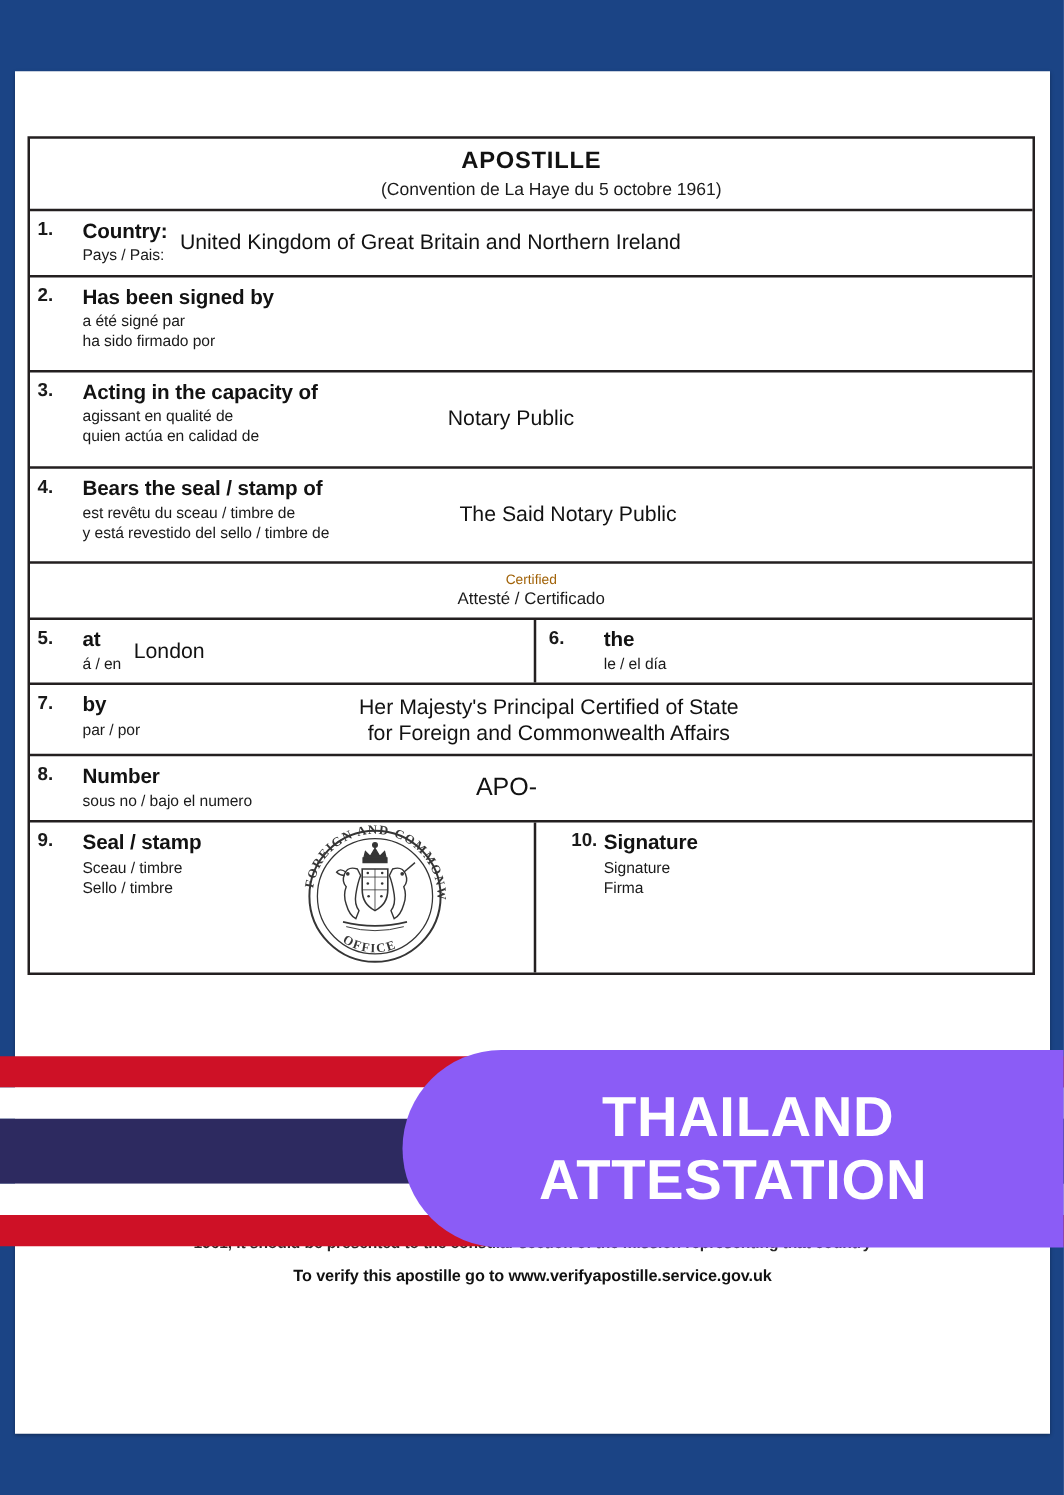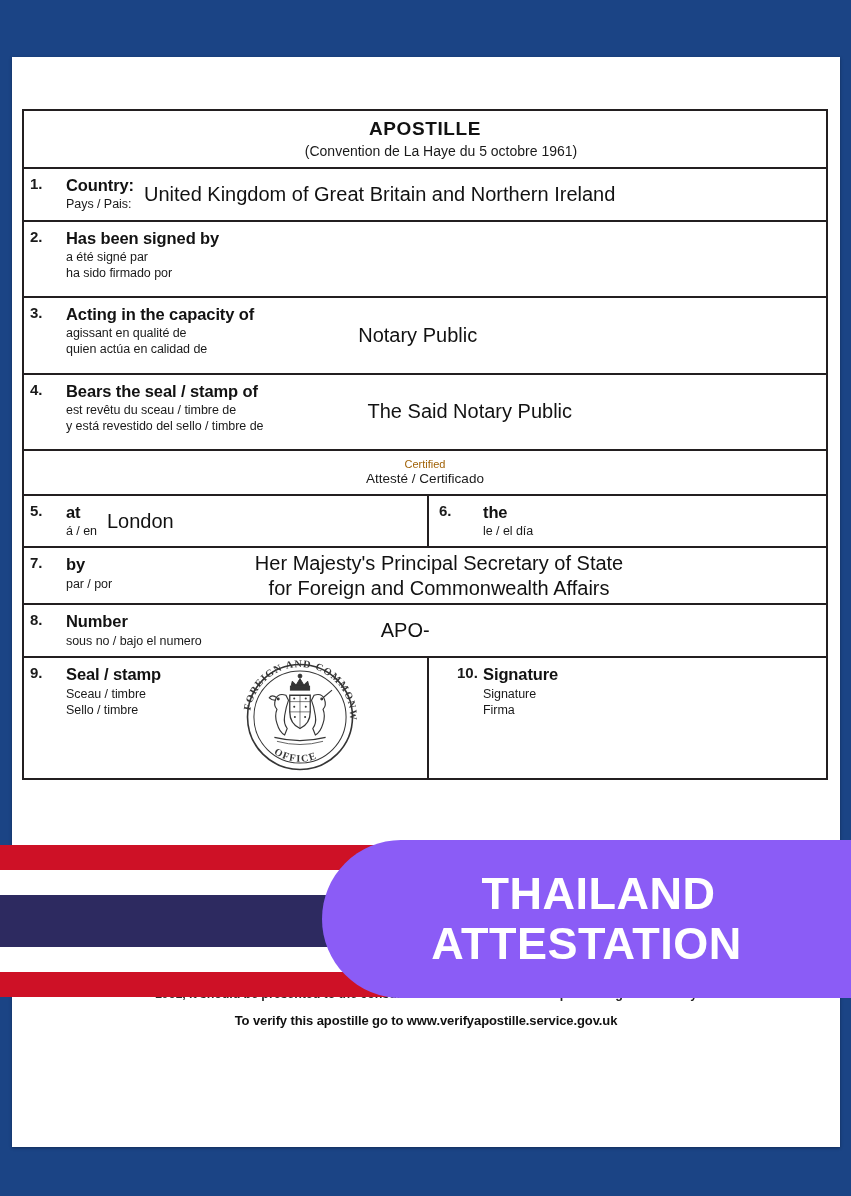--- a/index.html
+++ b/index.html
@@ -79,21 +79,21 @@
   .lbl-sub {
     font-size: 12.5px;
     color: #1a1a1a;
     white-space: nowrap;
     letter-spacing: -0.05px;
   }
   .value {
     flex: 1 1 auto;
     display: flex;
     align-items: center;
-    font-size: 20px;
+    font-size: 17px;
     color: #121212;
     padding-left: 6px;
     box-sizing: border-box;
   }
   .value.center-block {
     justify-content: center;
     text-align: center;
     line-height: 1.25;
   }
 
@@ -311,21 +311,21 @@
       </div>
 
       <div class="row h-by">
         <div class="num">7.</div>
         <div class="labels">
           <div class="lbl-en">by</div>
           <div class="lbl-sub">par / por</div>
         </div>
         <div class="value center-block" style="padding-right:70px;">
           <div>
-            <div>Her Majesty's Principal Secretary of State</div>
+            <div>Her Majesty's Principal Certified of State</div>
             <div>for Foreign and Commonwealth Affairs</div>
           </div>
         </div>
       </div>
 
       <div class="row h-number">
         <div class="num">8.</div>
         <div class="labels">
           <div class="lbl-en">Number</div>
           <div class="lbl-sub">sous no / bajo el numero</div>

